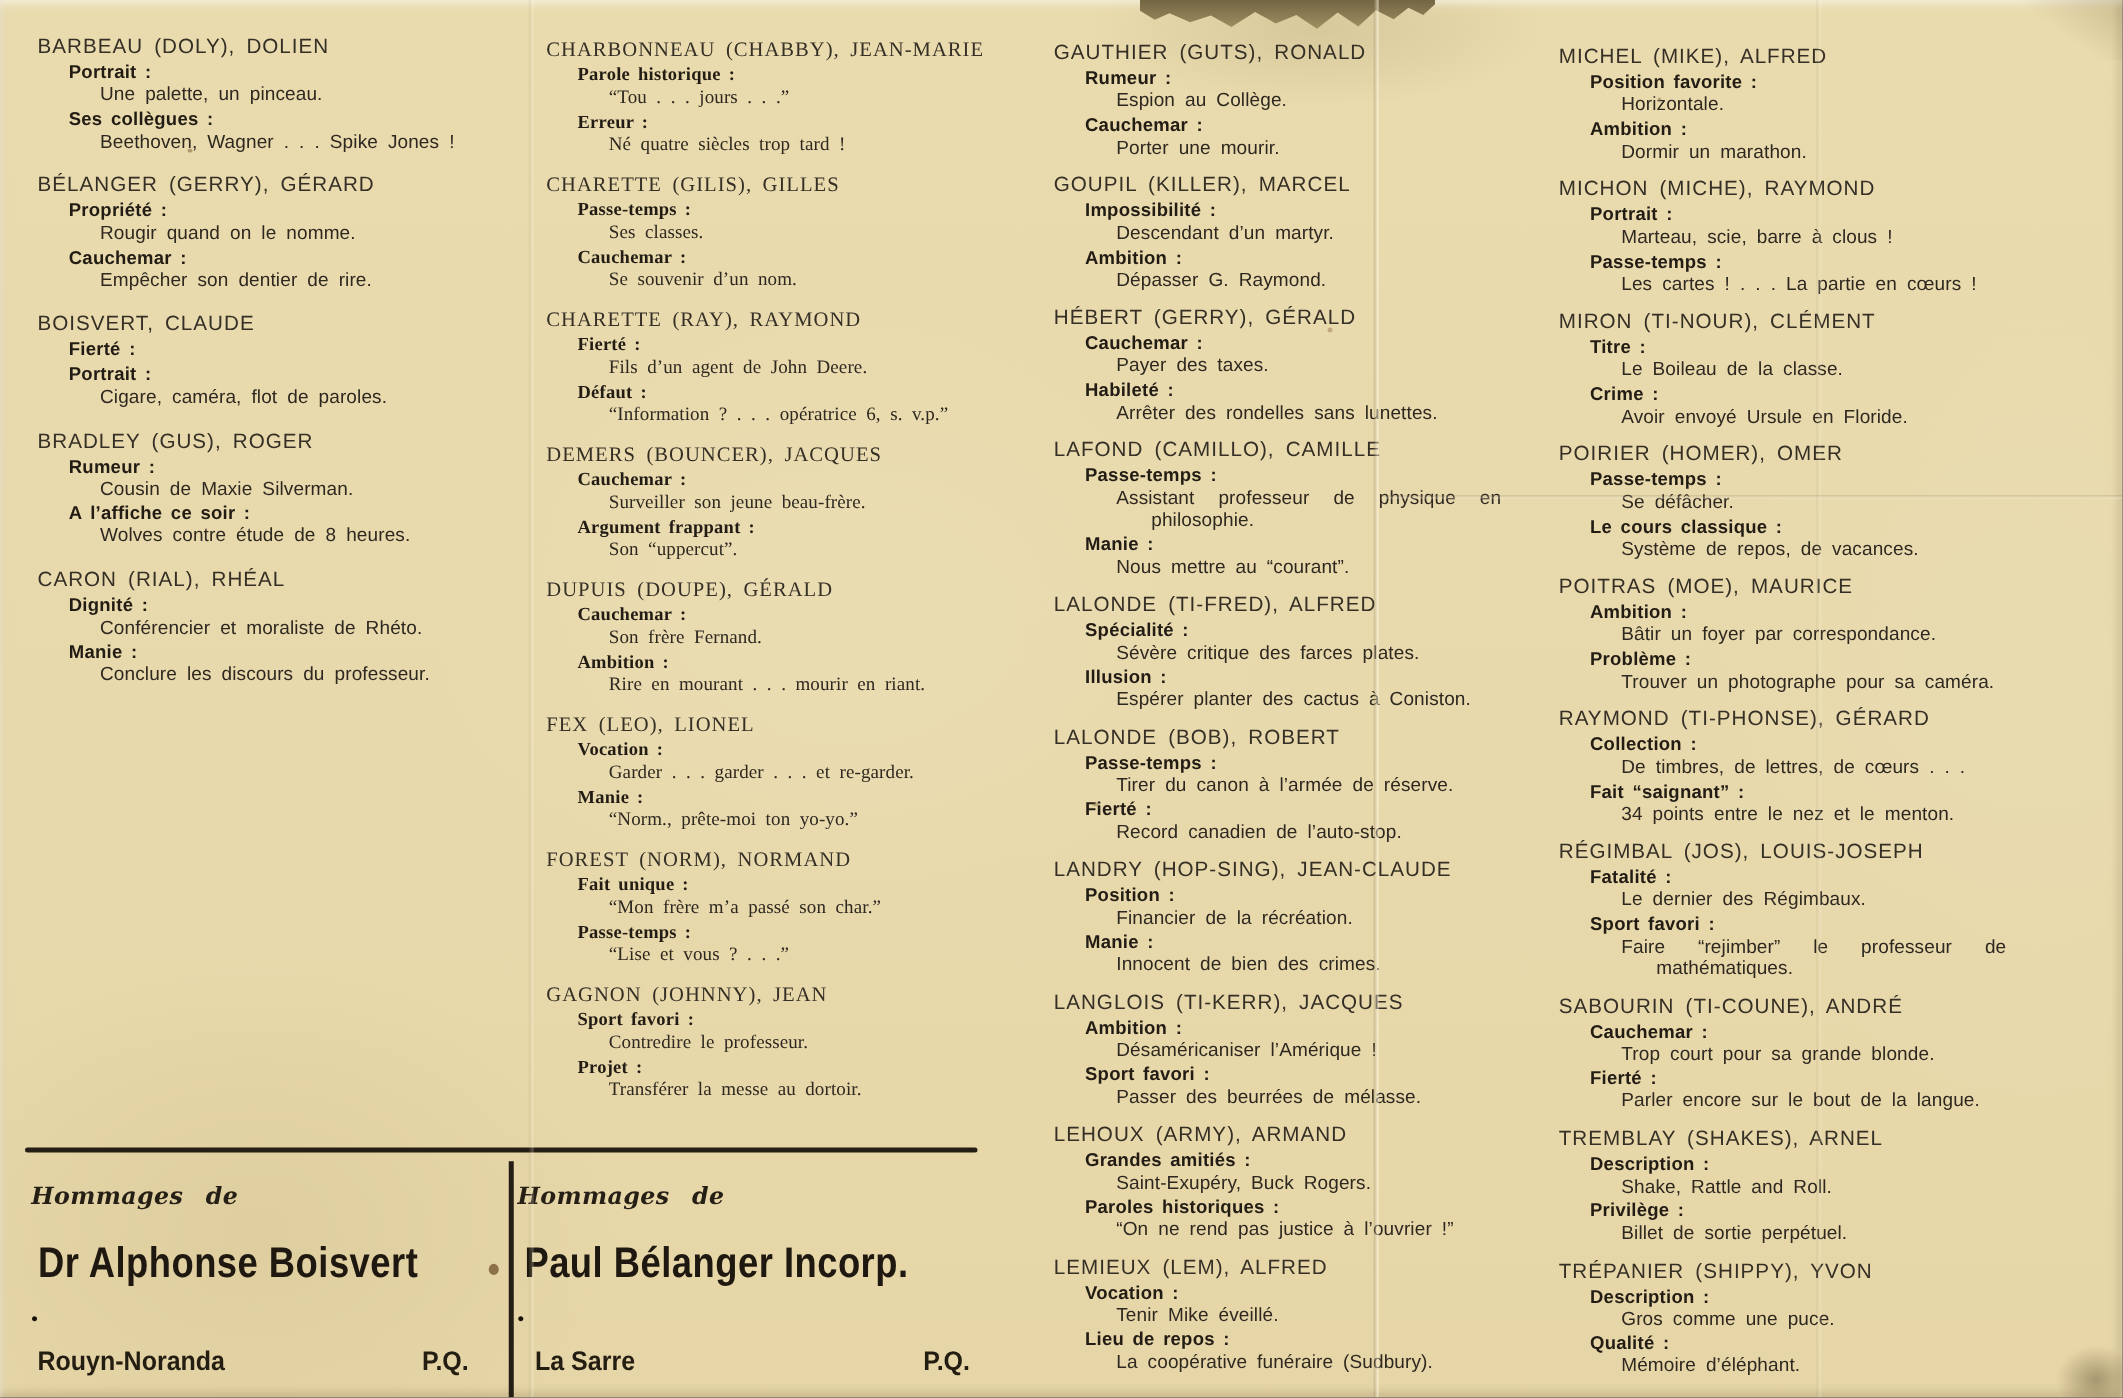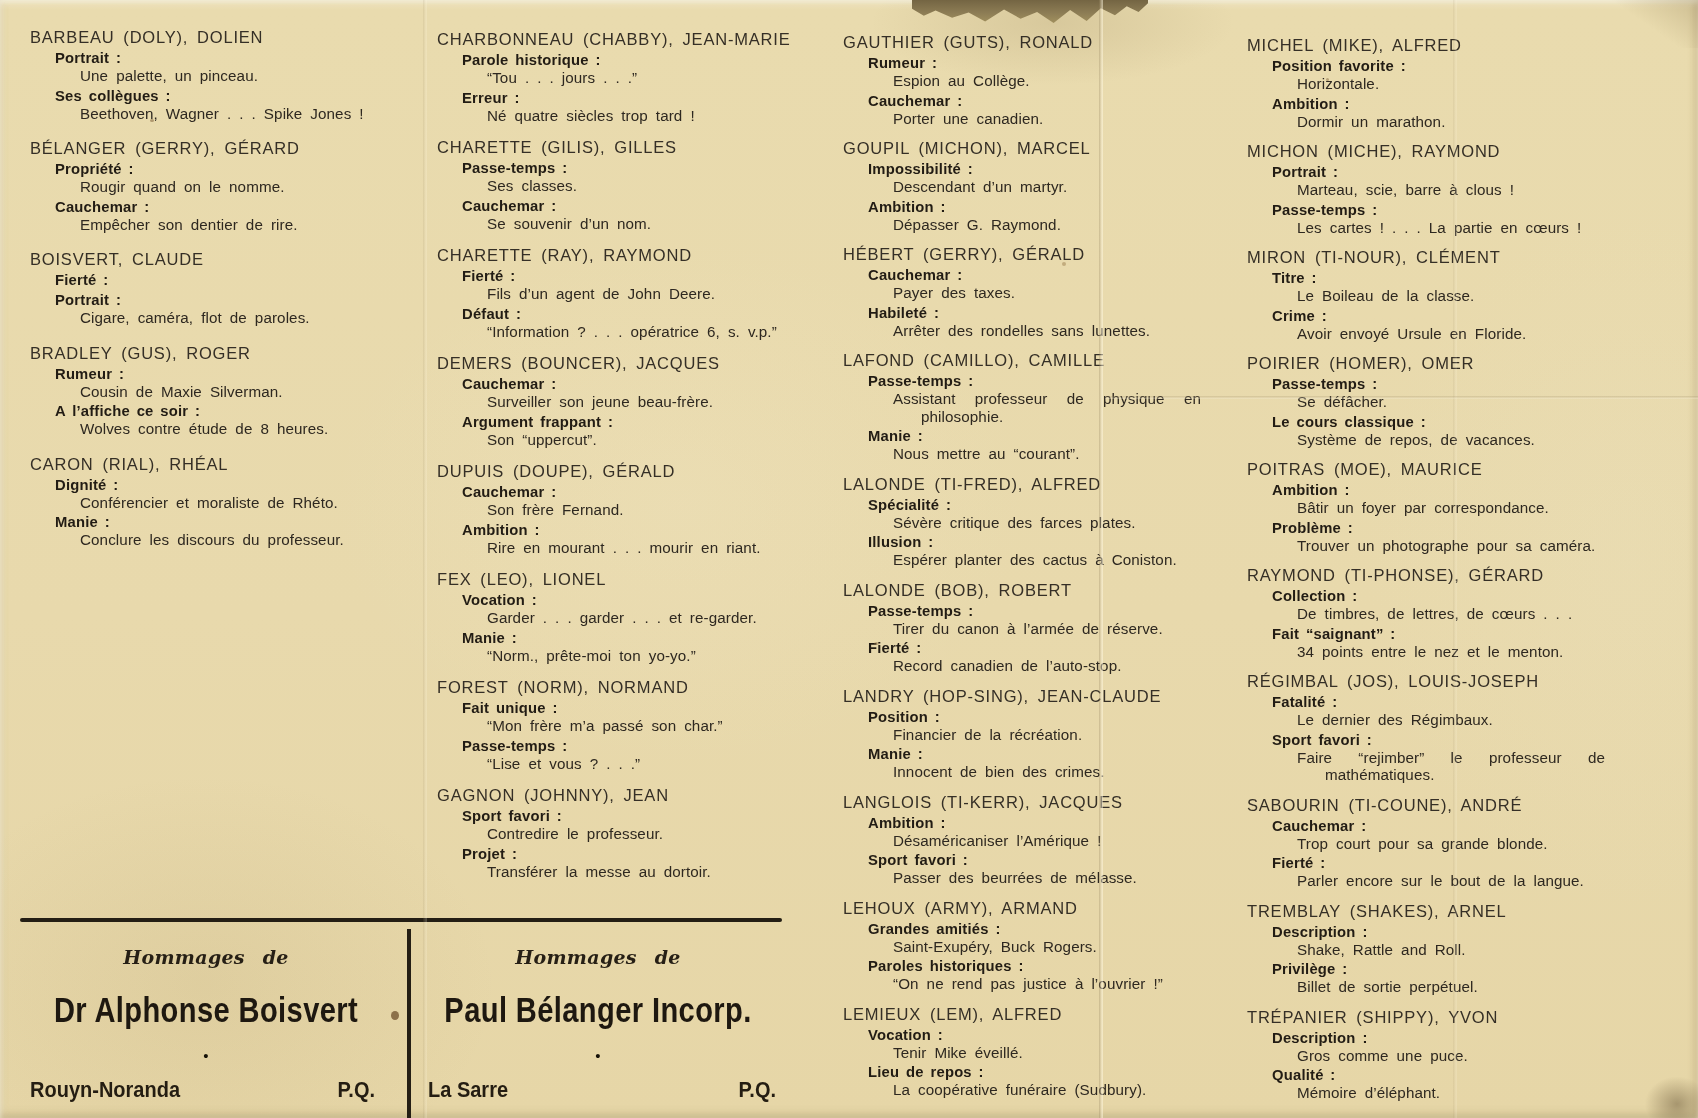--- a/index.html
+++ b/index.html
@@ -17,39 +17,39 @@
     font-family:"Liberation Sans", sans-serif;
     color:#2c261d;
   }
   .col{position:absolute;width:358px;}
   .col1{left:30px;top:28px;}
   .col2{left:437px;top:30px;}
   .col3{left:843px;top:33px;}
   .col4{left:1247px;top:36px;}
   .entry{margin-bottom:12px;}
   .col1 .entry{margin-bottom:17px;}
-  .col2 .entry{margin-bottom:14px;}
+  .col2 .entry{margin-bottom:14px;font-family:Liberation Serif, serif;}
   .sname{
     font-size:16.5px;line-height:19px;margin-bottom:2px;
     letter-spacing:.8px;word-spacing:3.5px;color:#35migr2f26;color:#352f26;font-weight:400;
   }
   .lbl{
     font-weight:700;font-size:14.8px;line-height:17px;
     padding-left:25px;margin-top:3px;word-spacing:2.5px;color:#221c14;letter-spacing:.2px;
   }
   .val{
     font-size:15.2px;line-height:17.5px;
     padding-left:78px;text-indent:-28px;
     word-spacing:.24em;letter-spacing:.1px;
     text-align:justify;text-align-last:left;color:#2e2820;
   }
   
   .rule-h{position:absolute;left:20px;top:918px;width:762px;height:4px;background:#241e14;border-radius:2px;}
   .rule-v{position:absolute;left:407px;top:929px;width:3.5px;height:189px;background:#241e14;}
-  .sponsor{position:absolute;top:946px;text-align:center;}
+  .sponsor{position:absolute;top:946px;}
   .sponsor-left{left:25px;width:362px;}
   .sponsor-right{left:414px;width:368px;}
   .tribute{
     font-family:"DejaVu Serif", serif;font-style:italic;font-weight:700;
     font-size:19px;line-height:22px;word-spacing:11px;color:#261f15;letter-spacing:.3px;
   }
   .sponsor-name{
     margin-top:27px;font-weight:700;font-size:30px;line-height:32px;
     letter-spacing:.4px;color:#1e1810;display:inline-block;transform:scale(.97,1.14);
     display:block;
@@ -186,24 +186,24 @@
         <div class="lbl">Projet :</div>
         <div class="val">Transférer la messe au dortoir.</div>
       </div>
     </div>
   <div class="col col3">
       <div class="entry">
         <div class="sname">GAUTHIER (GUTS), RONALD</div>
         <div class="lbl">Rumeur :</div>
         <div class="val">Espion au Collège.</div>
         <div class="lbl">Cauchemar :</div>
-        <div class="val">Porter une canadien.</div>
-      </div>
-      <div class="entry">
-        <div class="sname">GOUPIL (MICHON), MARCEL</div>
+        <div class="val">Porter une mourir.</div>
+      </div>
+      <div class="entry">
+        <div class="sname">GOUPIL (KILLER), MARCEL</div>
         <div class="lbl">Impossibilité :</div>
         <div class="val">Descendant d’un martyr.</div>
         <div class="lbl">Ambition :</div>
         <div class="val">Dépasser G. Raymond.</div>
       </div>
       <div class="entry">
         <div class="sname">HÉBERT (GERRY), GÉRALD</div>
         <div class="lbl">Cauchemar :</div>
         <div class="val">Payer des taxes.</div>
         <div class="lbl">Habileté :</div>

